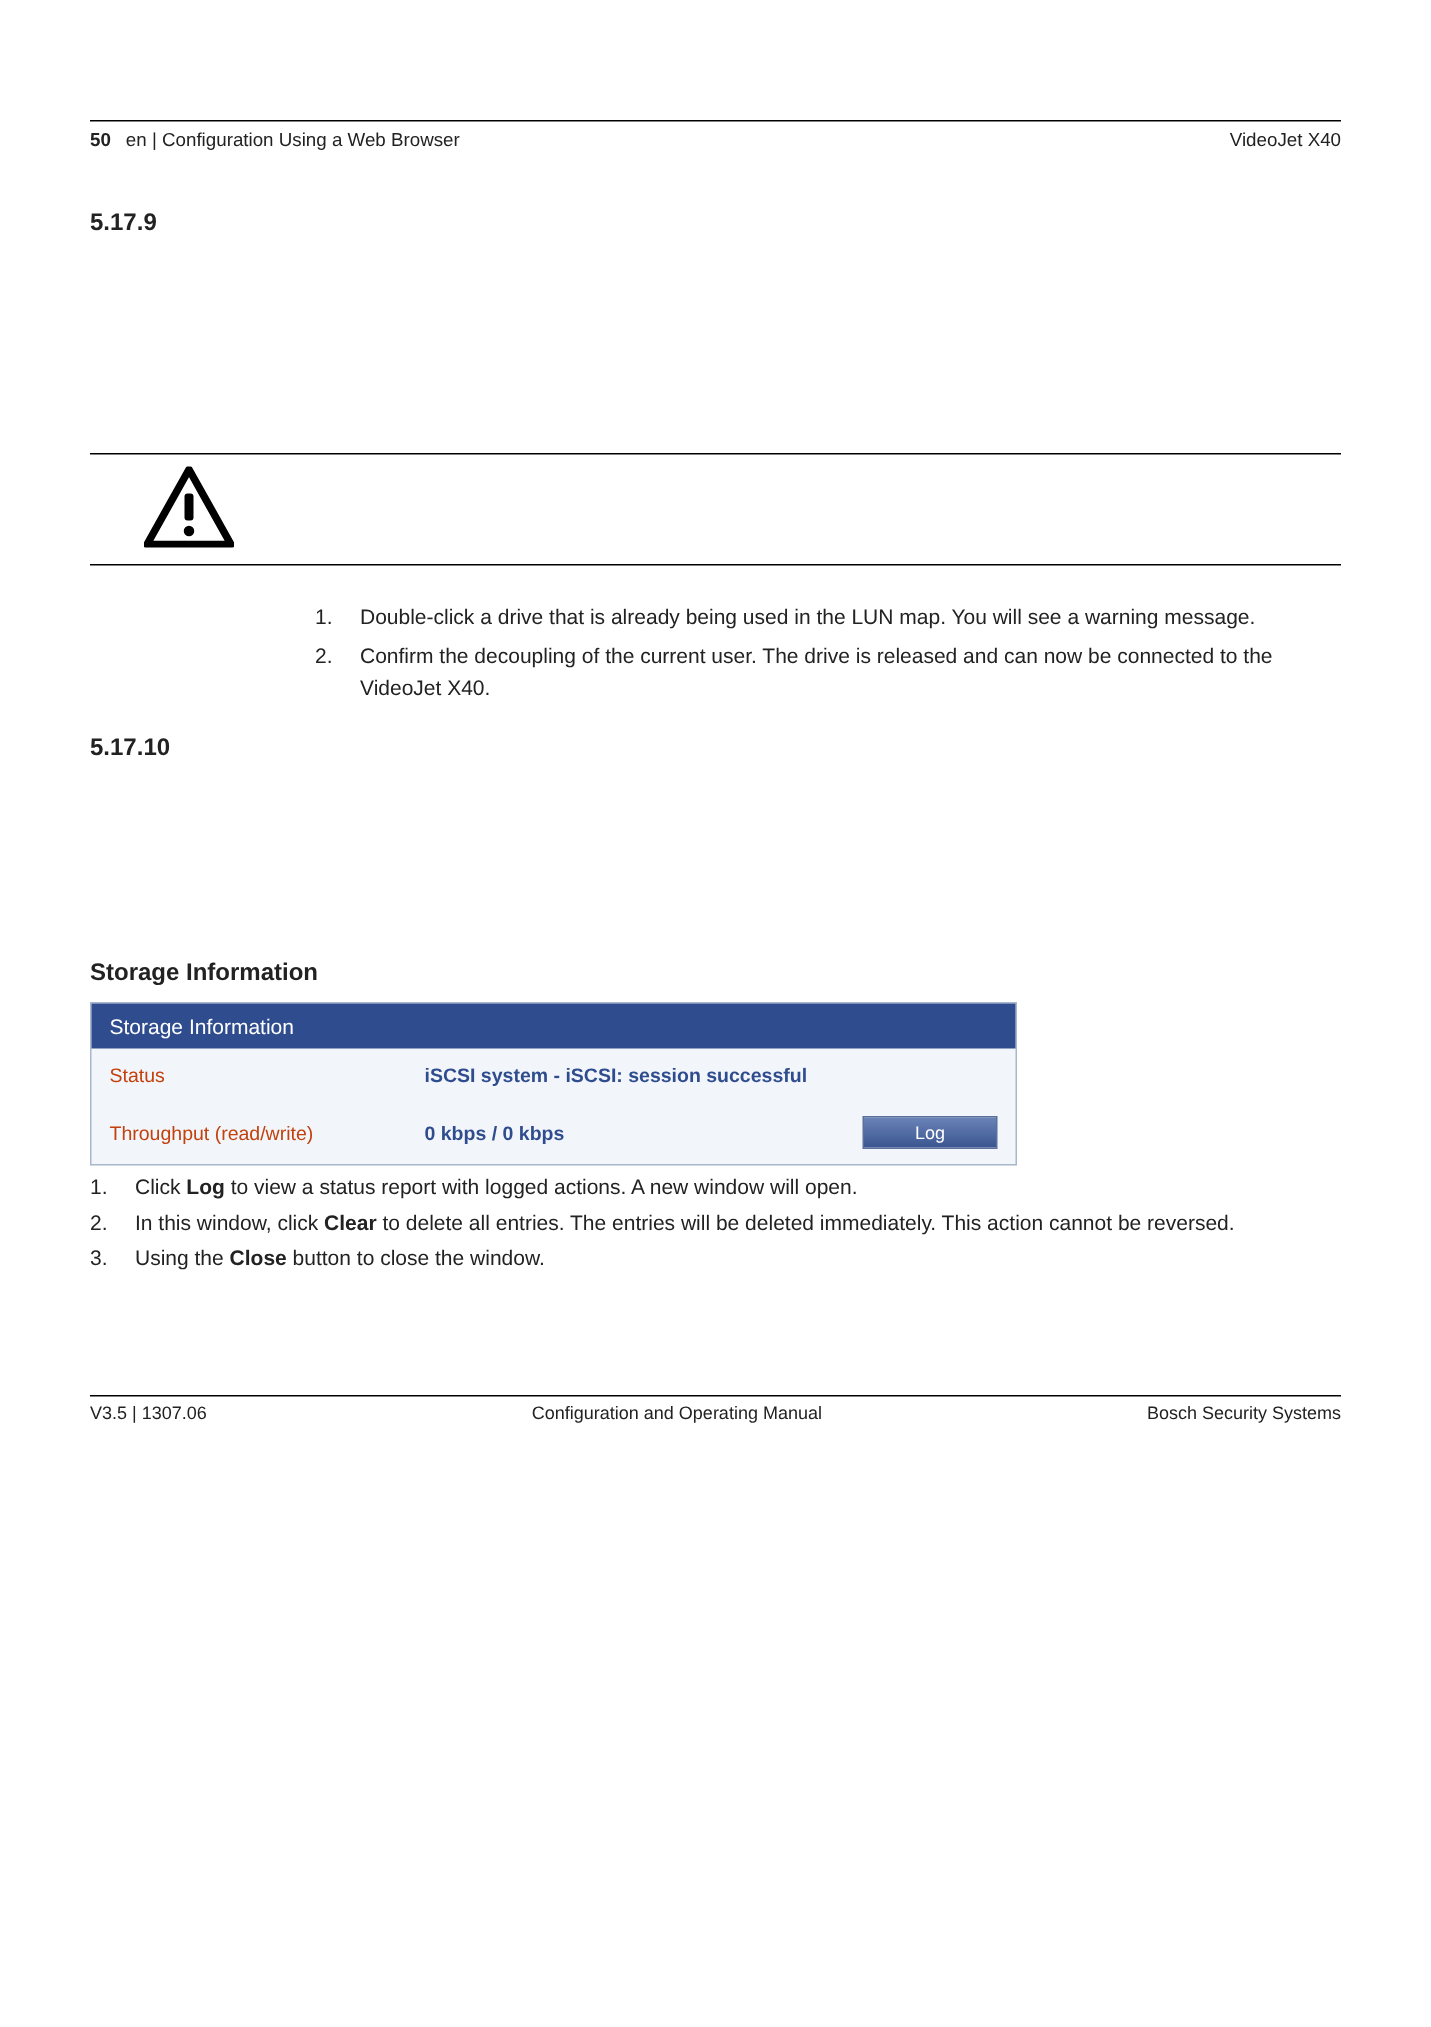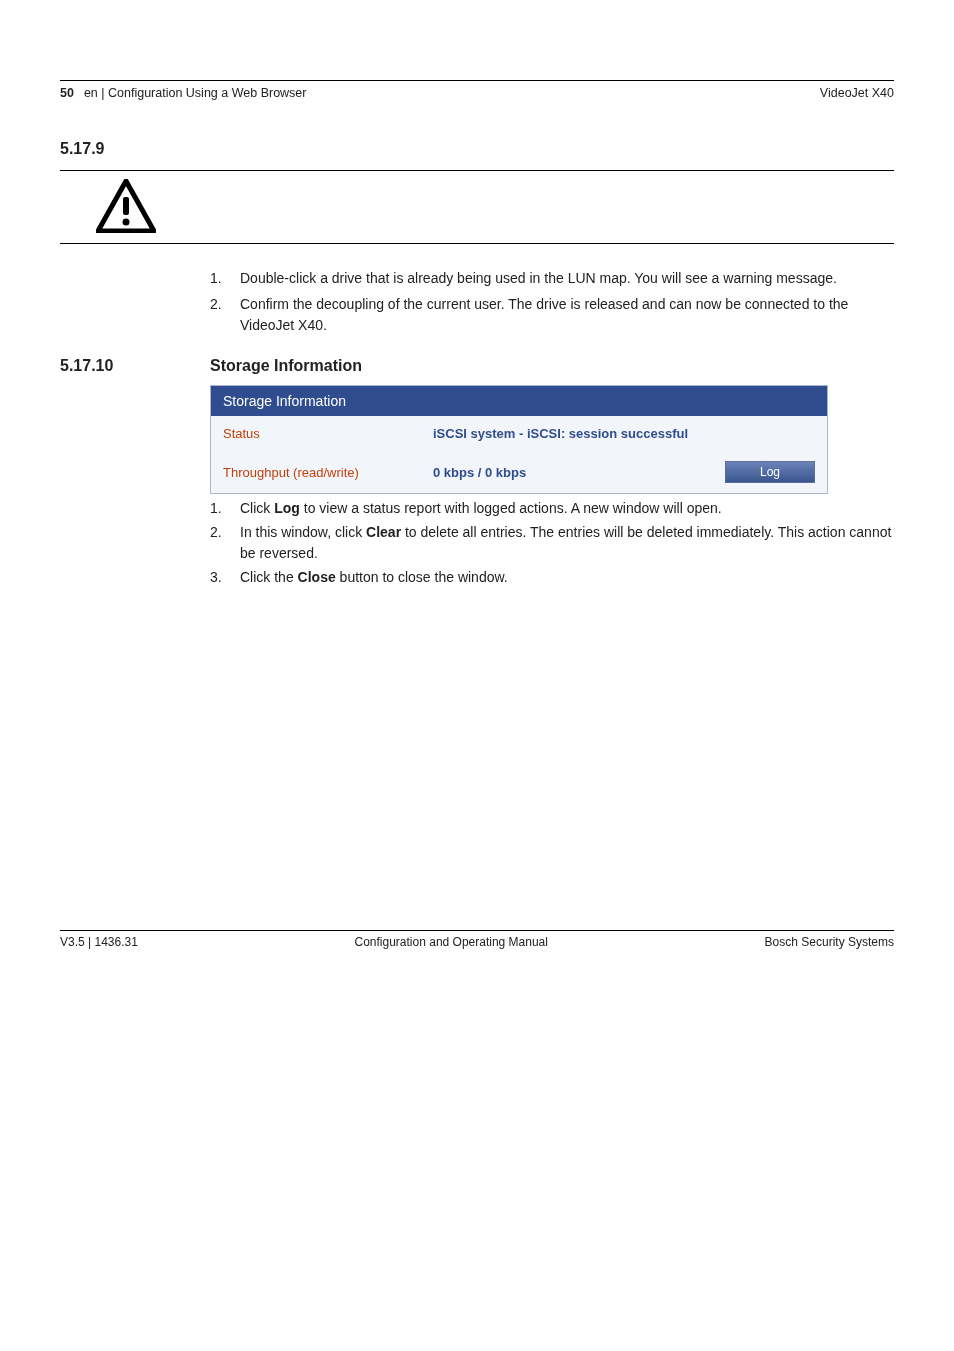--- a/index.html
+++ b/index.html
@@ -3,21 +3,21 @@
 <meta charset="utf-8">
 <style>
   * { box-sizing: border-box; margin: 0; padding: 0; }
   html, body { width: 954px; height: 1351px; background: #fff; font-family: Arial, Helvetica, sans-serif; color: #222; }
   .page { position: relative; width: 954px; height: 977px; padding: 84px 60px 40px 60px; }
   .header-rule { border-top: 1.5px solid #000; position: absolute; left: 60px; right: 60px; top: 80px; }
   .header-row { position: absolute; left: 60px; right: 60px; top: 86px; font-size: 12.5px; display: flex; justify-content: space-between; }
   .header-left { display: flex; gap: 10px; align-items: baseline; }
   .pg-num { font-weight: bold; }
   .content { position: absolute; left: 60px; right: 60px; top: 140px; }
-  .sec-row { display: flex; }
+  .sec-row { display: flex; flex-direction: column; }
   .sec-num-col { width: 150px; flex: 0 0 150px; }
   .sec-body-col { flex: 1; }
   .sec-num { font-weight: bold; font-size: 16px; }
   .sec-title { font-weight: bold; font-size: 16px; margin-bottom: 4px; }
   .para { font-size: 14px; line-height: 1.55; }
   .caution-block { margin-top: 12px; border-top: 1.2px solid #000; border-bottom: 1.2px solid #000; display: flex; padding: 6px 0 6px 0; }
   .caution-icon-wrap { width: 150px; flex: 0 0 150px; display: flex; align-items: flex-start; justify-content: flex-start; padding-left: 36px; padding-top: 2px; }
   .caution-text-wrap { flex: 1; }
   .caution-heading { font-weight: bold; font-size: 14px; }
   .ol { margin-top: 24px; }
@@ -116,30 +116,30 @@
           </div>
           <div class="ol-row">
             <div class="ol-marker-col">2.</div>
             <div class="ol-text-col">
               <span>In this window, click </span><b>Clear</b><span> to delete all entries. The entries will be deleted immediately. This action cannot be reversed.</span>
             </div>
           </div>
           <div class="ol-row">
             <div class="ol-marker-col">3.</div>
             <div class="ol-text-col">
-              <span>Click the </span><b>Close</b><span> button to close the window.</span>
+              <span>Using the </span><b>Close</b><span> button to close the window.</span>
             </div>
           </div>
         </div>
 
       </div>
     </div>
 
   </div>
 
   <div class="footer-rule"></div>
   <div class="footer-row">
-    <span>V3.5 | 1436.31</span>
+    <span>V3.5 | 1307.06</span>
     <span>Configuration and Operating Manual</span>
     <span>Bosch Security Systems</span>
   </div>
 
 </div>
 
 </body></html>

